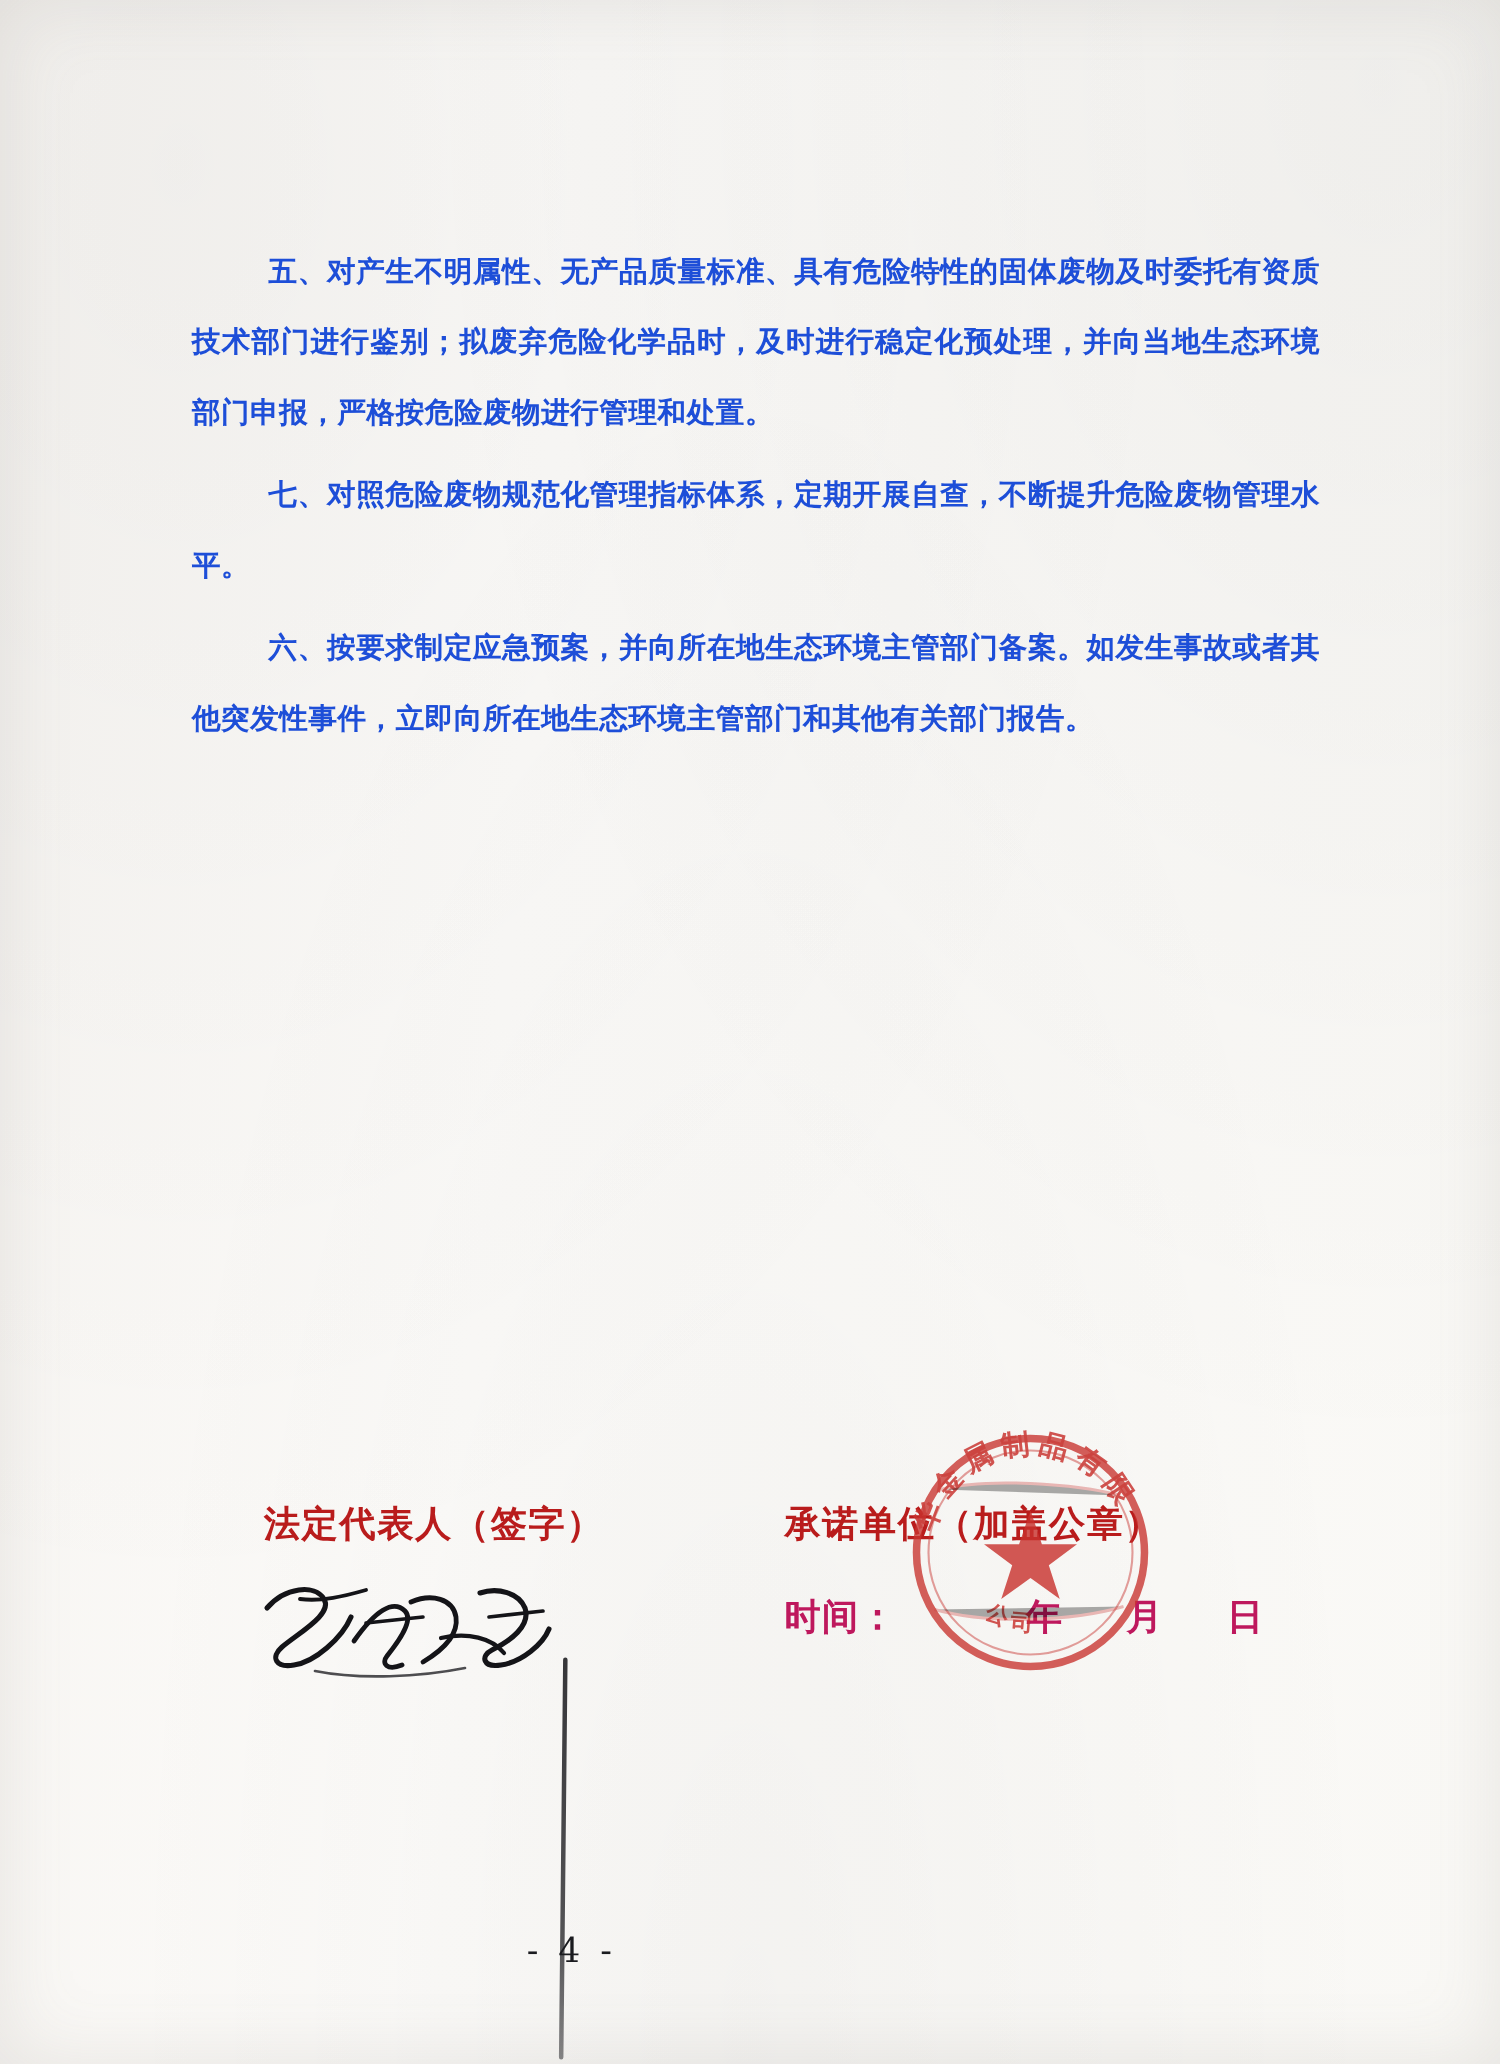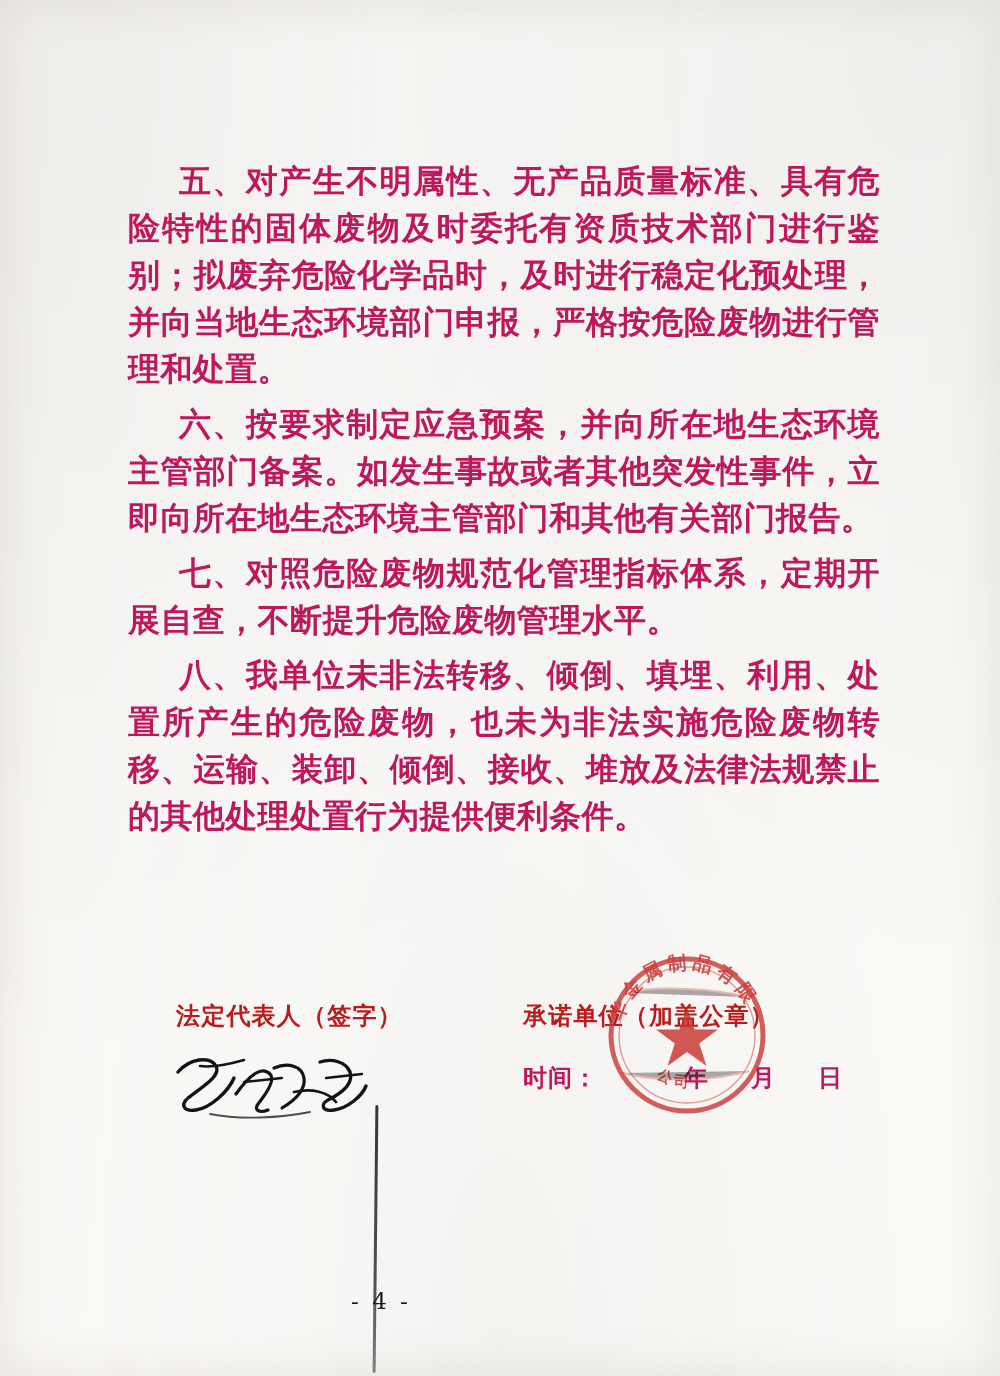--- a/index.html
+++ b/index.html
@@ -35,23 +35,23 @@
     box-shadow: inset 0 0 52px rgba(120,115,108,0.14);
     pointer-events: none;
   }
   .body-text {
     position: absolute;
     left: 128px;
     top: 158px;
     width: 752px;
   }
   .para {
-    font-size: 32px;
+    font-size: 19px;
     line-height: 47px;
-    color: #be185d;
+    color: #1d4ed8;
     text-align: justify;
     text-justify: inter-ideograph;
     margin: 0 0 8px 0;
     text-indent: 51px;
     letter-spacing: 0.4px;
     font-weight: 600;
     font-family: "DejaVu Serif", "Liberation Serif", serif;
   }
   .sig-area {
     position: absolute;
@@ -140,23 +140,22 @@
 </style>
 </head>
 <body>
 
 <div class="page">
 
   <div class="paper-tone"></div>
 
   <div class="body-text">
     <p class="para">五、对产生不明属性、无产品质量标准、具有危险特性的固体废物及时委托有资质技术部门进行鉴别；拟废弃危险化学品时，及时进行稳定化预处理，并向当地生态环境部门申报，严格按危险废物进行管理和处置。</p>
+    <p class="para">七、对照危险废物规范化管理指标体系，定期开展自查，不断提升危险废物管理水平。</p>
     <p class="para">六、按要求制定应急预案，并向所在地生态环境主管部门备案。如发生事故或者其他突发性事件，立即向所在地生态环境主管部门和其他有关部门报告。</p>
-    <p class="para">七、对照危险废物规范化管理指标体系，定期开展自查，不断提升危险废物管理水平。</p>
-    <p class="para">八、我单位未非法转移、倾倒、填埋、利用、处置所产生的危险废物，也未为非法实施危险废物转移、运输、装卸、倾倒、接收、堆放及法律法规禁止的其他处理处置行为提供便利条件。</p>
   </div>
 
   <div class="sig-area">
     <div class="sig-left">
       <div class="sig-label">法定代表人（签字）</div>
     </div>
     <div class="sig-right">
       <div class="sig-label">承诺单位（加盖公章）</div>
       <div class="date-line">
         <span>时间：</span><span class="gap-a"></span><span>年</span><span class="gap-b"></span><span>月</span><span class="gap-b"></span><span>日</span>

